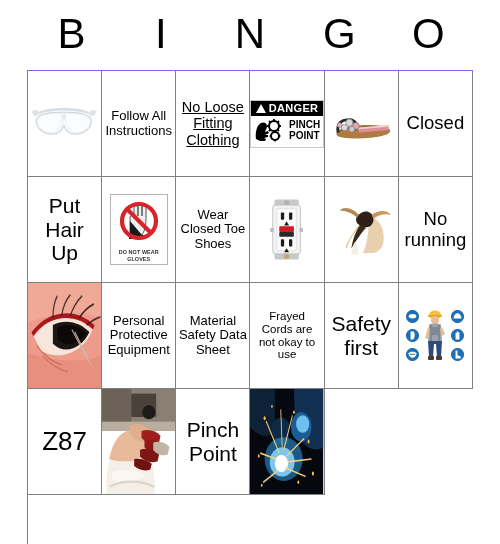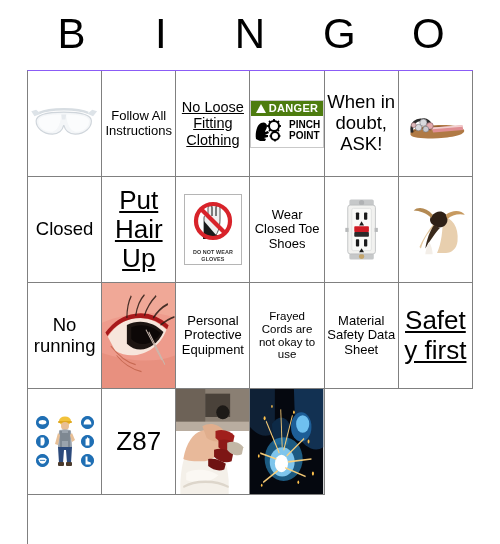--- a/index.html
+++ b/index.html
@@ -68,36 +68,36 @@
     padding: 1px 2px;
     box-sizing: border-box;
     width: 100%;
     word-wrap: break-word;
     font-family: "Liberation Sans", sans-serif;
   }
   .fs-11 { font-size: 11.5px; }
   .fs-13 { font-size: 13px; }
   .fs-14 { font-size: 14.5px; text-decoration: underline; }
   .fs-18 { font-size: 18.5px; }
-  .fs-22 { font-size: 26px; text-decoration: underline; }
+  .fs-22 { font-size: 21px; }
   .fs-26 { font-size: 26px; }
 
   
   .art { width: 100%; height: 100%; display: block; }
 
   
   .danger-sign {
     width: 84px;
     background: #ffffff;
     border: 1px solid #c9c9c9;
     box-sizing: border-box;
     padding: 0;
   }
   .danger-bar {
-    background: #4d7c0f;
+    background: #000000;
     color: #ffffff;
     font-size: 11px;
     font-weight: bold;
     letter-spacing: 0.3px;
     padding: 2px 0 2px 0;
     display: flex;
     align-items: center;
     justify-content: center;
     gap: 3px;
     line-height: 1;
@@ -226,23 +226,20 @@
             </g>
             <path d="M2 20 C1 13, 3 6, 7 4 C10 2.5, 13 4, 13 7 C13 10, 11 11, 11 13 L14 12 L15 14 L11 16 L14 16 L14 18 L10 19 L12 20 L11 22 L6 22 Z" fill="#000"></path>
           </svg>
           <div class="pinch-label">
             <div>PINCH</div>
             <div>POINT</div>
           </div>
         </div>
       </div>
     </div>
-    <div class="cell">
-      <div class="cell-text fs-18">When in doubt, ASK!</div>
-    </div>
 
     <div class="cell">
       <svg class="art" viewBox="0 0 90 90" preserveAspectRatio="xMidYMid meet">
         <path d="M14 58 C14 52, 24 48, 44 47 C62 46, 78 48, 80 53 C82 58, 70 62, 48 63 C28 64, 14 63, 14 58 Z" fill="#b07a45"></path>
         <path d="M16 57 C18 53, 28 50, 45 49 C61 48, 76 50, 78 53" fill="none" stroke="#8c5c2e" stroke-width="1.3"></path>
         <path d="M40 50 L78 47 L79 53 L42 56 Z" fill="#e08e93"></path>
         <path d="M41 51 L78 48" stroke="#f2d0cf" stroke-width="2" fill="none"></path>
         <path d="M16 56 C14 44, 22 39, 30 41 C36 43, 38 48, 37 53" fill="none" stroke="#2a2a2a" stroke-width="3.5"></path>
         <path d="M28 41 C33 38, 40 43, 39 50" fill="none" stroke="#2a2a2a" stroke-width="3"></path>
         <circle cx="30" cy="44" r="4.4" fill="#d9d9dd" stroke="#7a7a80" stroke-width="0.8"></circle>
@@ -336,24 +333,24 @@
           <path d="M12 54 C22 62, 34 68, 46 70"></path>
           <path d="M20 62 C30 70, 42 74, 54 76"></path>
         </g>
       </svg>
     </div>
 
     <div class="cell">
       <div class="cell-text fs-13">Personal Protective Equipment</div>
     </div>
     <div class="cell">
+      <div class="cell-text fs-13">Material Safety Data Sheet</div>
+    </div>
+    <div class="cell">
       <div class="cell-text fs-11">Frayed Cords are not okay to use</div>
-    </div>
-    <div class="cell">
-      <div class="cell-text fs-13">Material Safety Data Sheet</div>
     </div>
     <div class="cell">
       <div class="cell-text fs-22">Safety first</div>
     </div>
     <div class="cell">
       <div class="ppe-wrap">
         <div class="ppe-col">
           <svg class="ppe-dot" viewBox="0 0 20 20">
             <circle cx="10" cy="10" r="10" fill="#1f6fb4"></circle>
             <path d="M4 10 C4 7, 7 6, 10 6 C13 6, 16 7, 16 10 C16 12, 13 13, 10 13 C7 13, 4 12, 4 10 Z" fill="#fff"></path>
@@ -413,20 +410,23 @@
         <path d="M10 60 C14 46, 24 38, 34 36 C42 34, 52 36, 58 42 L62 52 C56 58, 46 62, 36 62 C26 62, 16 62, 10 60 Z" fill="#e8b99a"></path>
         <path d="M36 32 C46 28, 58 30, 66 36 L70 42 C62 46, 50 46, 42 42 Z" fill="#e0ae8d"></path>
         <path d="M54 36 C64 34, 74 36, 80 40 L78 46 C70 48, 60 46, 54 42 Z" fill="#a01f1c"></path>
         <path d="M58 44 C68 42, 78 44, 84 48 L82 54 C74 56, 64 54, 58 50 Z" fill="#8e1a18"></path>
         <path d="M52 52 C62 50, 72 52, 78 56 L76 62 C68 64, 58 62, 52 58 Z" fill="#7d1614"></path>
         <path d="M44 60 C52 59, 62 61, 68 64 L66 69 C58 71, 50 69, 44 66 Z" fill="#6e1312"></path>
         <path d="M70 46 C78 44, 88 46, 92 50 L90 56 C84 58, 74 56, 70 52 Z" fill="#c2b7a6"></path>
         <path d="M14 72 C24 68, 44 68, 58 74 C48 80, 28 82, 14 78 Z" fill="#fbf8f3"></path>
         <path d="M10 84 C26 78, 54 78, 72 84" fill="none" stroke="#ddd6cb" stroke-width="2"></path>
       </svg>
+    </div>
+    <div class="cell">
+      <div class="cell-text fs-22">Pinch Point</div>
     </div>
     <div class="cell">
       <svg class="art" viewBox="0 0 100 72" preserveAspectRatio="none">
         <rect x="0" y="0" width="100" height="72" fill="#05080f"></rect>
         <path d="M0 0 H34 V30 C22 34, 10 32, 0 26 Z" fill="#0f2136"></path>
         <path d="M60 0 H100 V40 C88 44, 74 40, 62 30 Z" fill="#123152"></path>
         <ellipse cx="70" cy="26" rx="14" ry="10" fill="#1d5d96"></ellipse>
         <ellipse cx="72" cy="24" rx="9" ry="6" fill="#6fc0ef"></ellipse>
         <path d="M30 24 C38 18, 48 18, 54 24 L52 38 L32 38 Z" fill="#0d2a47"></path>
         <ellipse cx="46" cy="48" rx="26" ry="15" fill="#2f9fe0" opacity="0.55"></ellipse>

